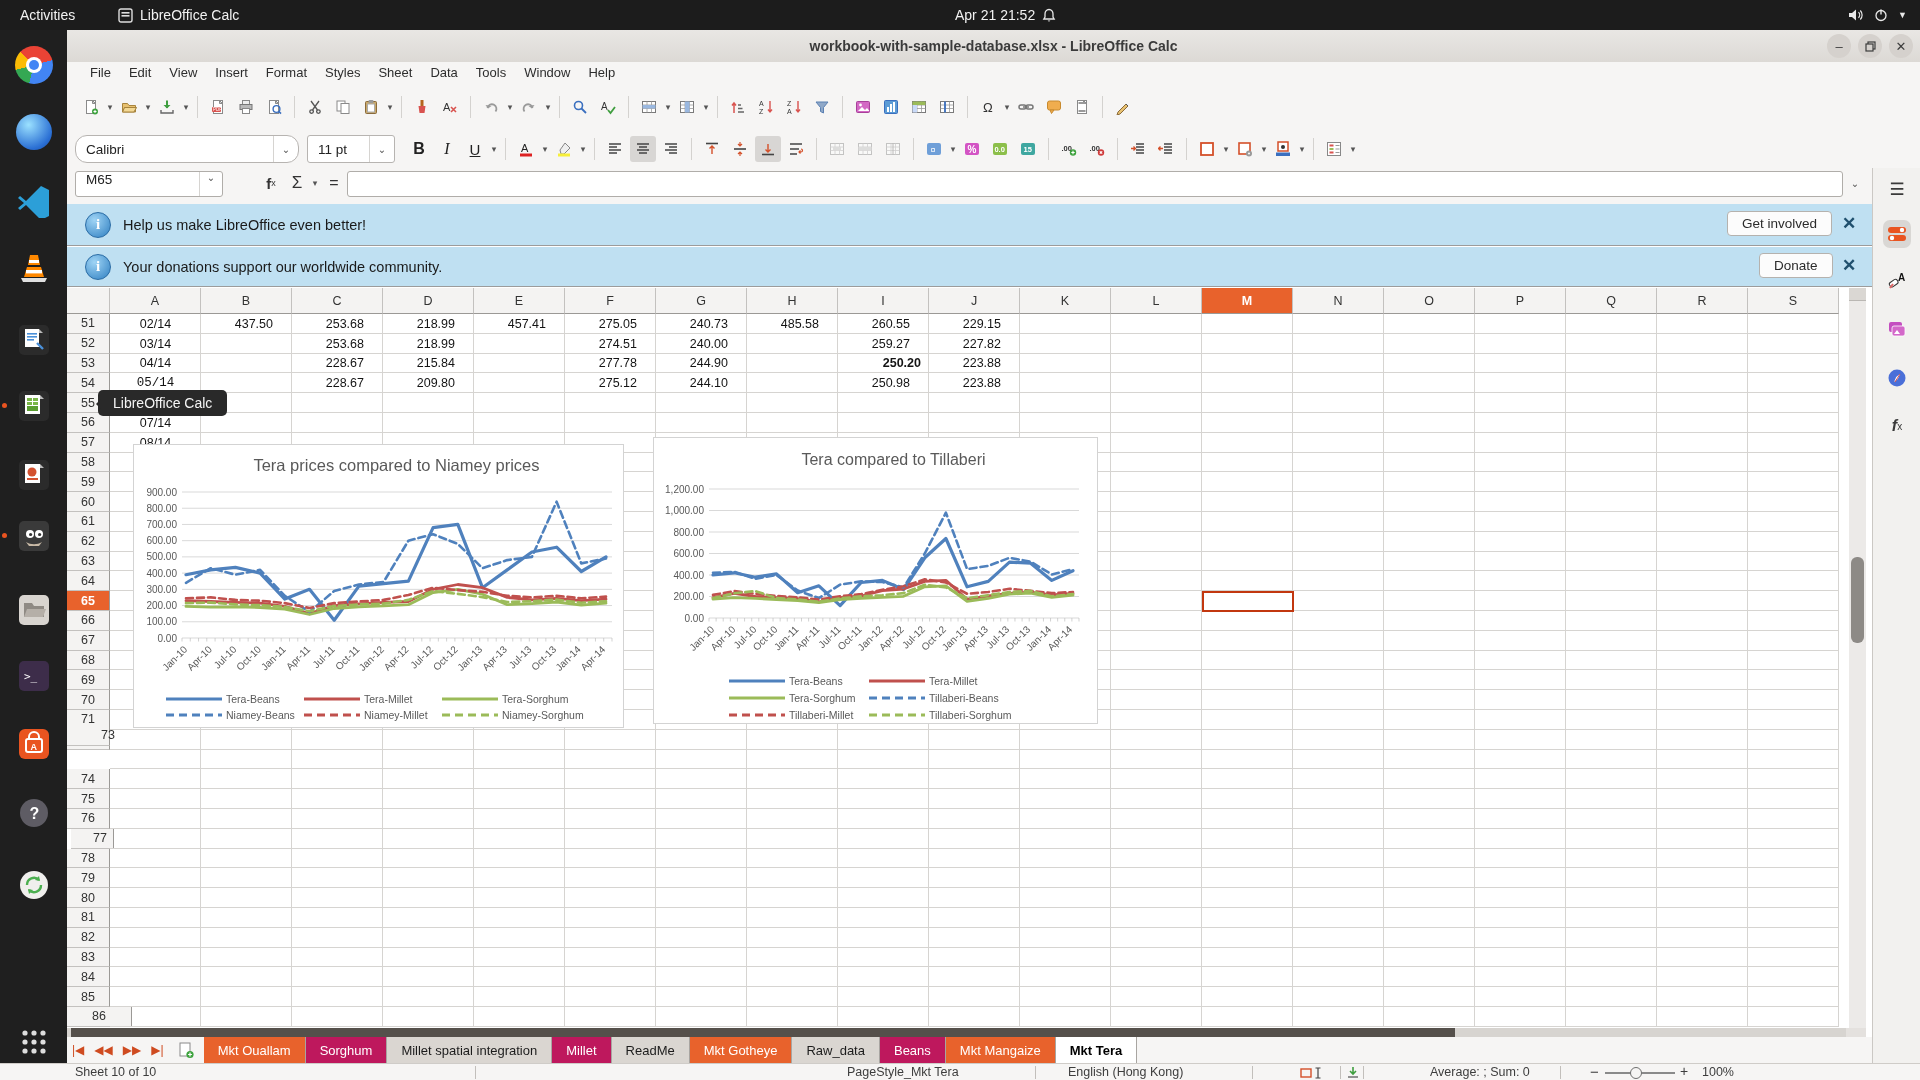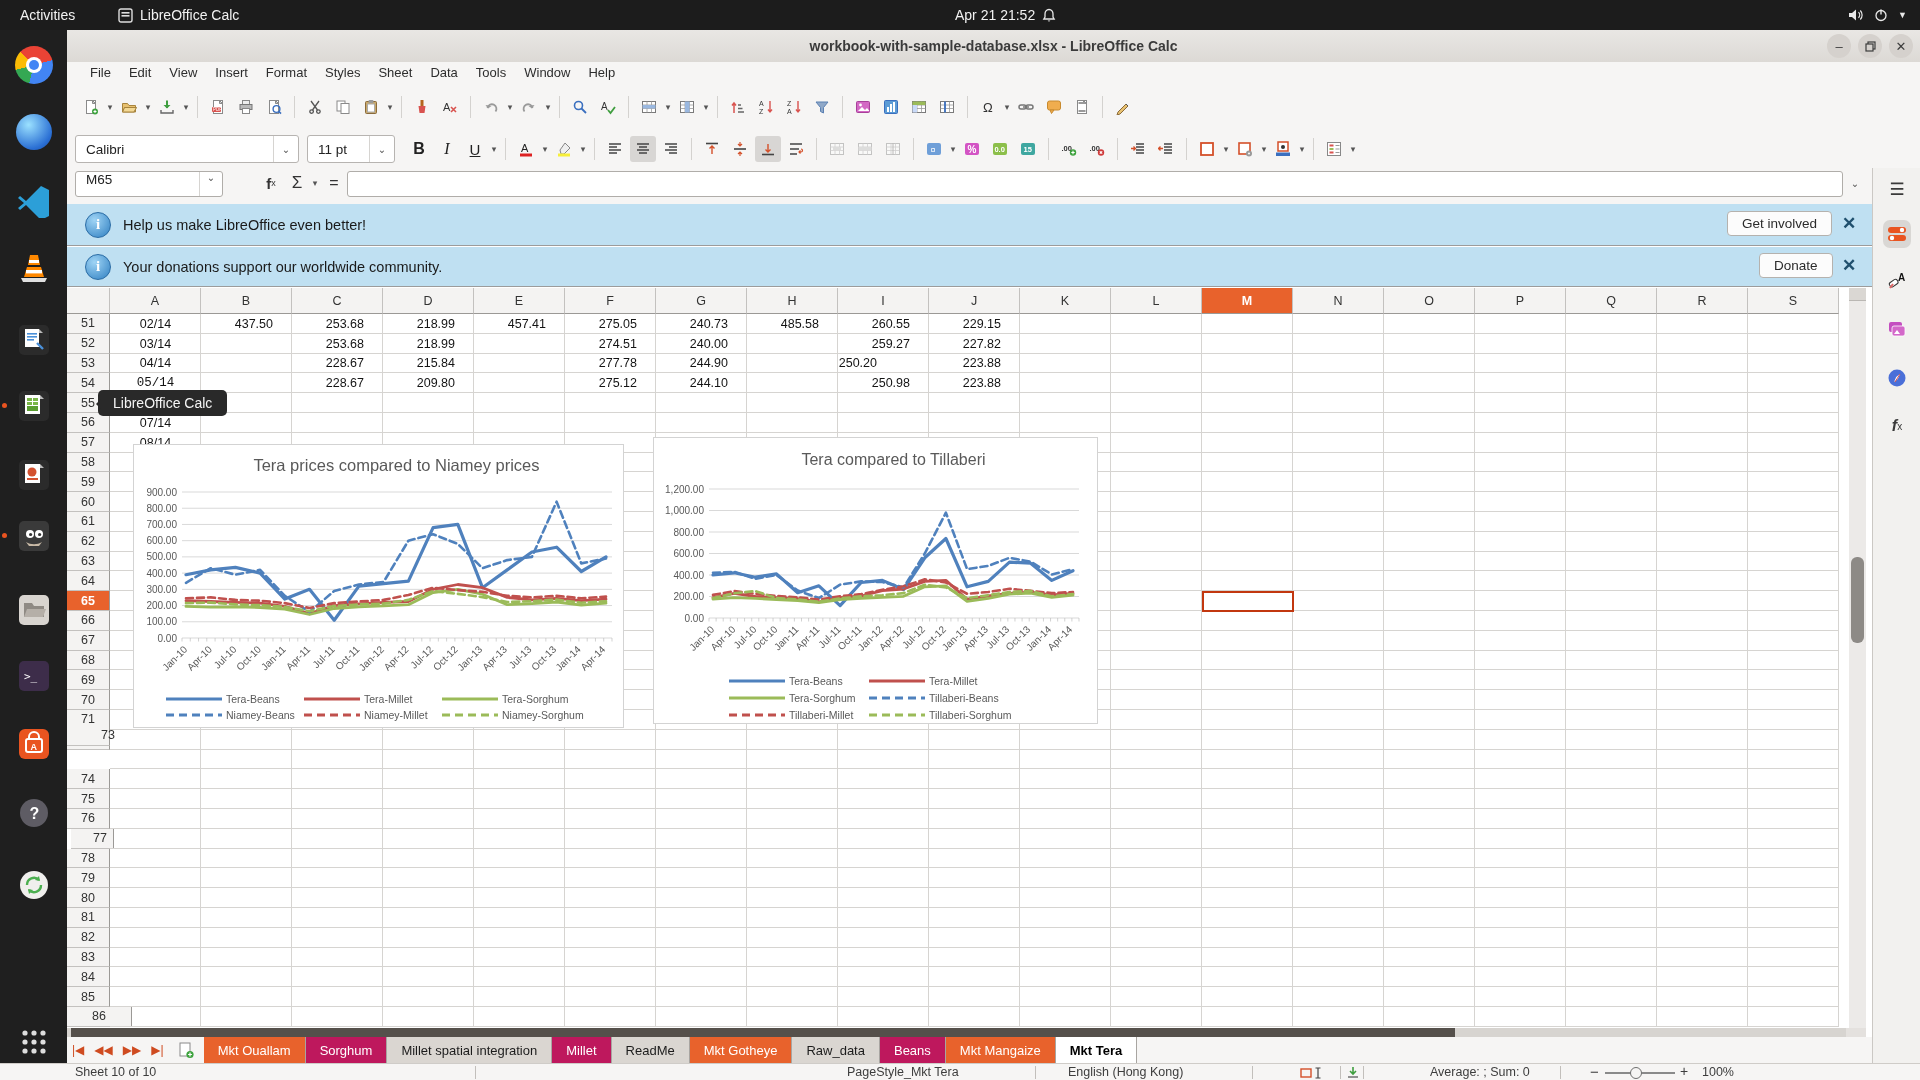--- a/index.html
+++ b/index.html
@@ -488,21 +488,21 @@
     </div>
     <div class="tsep"></div>
     <div class="tbi">
       <svg width="16" height="16" viewBox="0 0 16 16">
         <path d="M3 13L11 5l2 2-8 8-3 1z" fill="#e8c170" stroke="#8a6a3a"></path>
         <path d="M11 5l2 2" stroke="#555"></path>
       </svg>
     </div>
   </div>
 <div id="toolbar-fmt" class="abs">
-    <div class="combo" style="width: 222px;">
+    <div class="combo" style="width: 222px; border-radius: 12px;">
       <span class="cv">Calibri</span>
       <span class="ca">⌄</span>
     </div>
     <div class="combo" style="width: 86px; margin-left: 8px; margin-right: 10px;">
       <span class="cv">11 pt</span>
       <span class="ca">⌄</span>
     </div>
     <div class="tbi">
       <b style="font-size:16px;color:#222;">B</b>
     </div>
@@ -791,21 +791,21 @@
     <div class="cell num" style="left:316px;top:45.8px;width:91px;height:19.8px;">218.99</div>
     <div class="cell num" style="left:498px;top:45.8px;width:91px;height:19.8px;">274.51</div>
     <div class="cell num" style="left:589px;top:45.8px;width:91px;height:19.8px;">240.00</div>
     <div class="cell num" style="left:771px;top:45.8px;width:91px;height:19.8px;">259.27</div>
     <div class="cell num" style="left:862px;top:45.8px;width:91px;height:19.8px;">227.82</div>
     <div class="cell ctr" style="left:43px;top:65.6px;width:91px;height:19.8px;">04/14</div>
     <div class="cell num" style="left:225px;top:65.6px;width:91px;height:19.8px;">228.67</div>
     <div class="cell num" style="left:316px;top:65.6px;width:91px;height:19.8px;">215.84</div>
     <div class="cell num" style="left:498px;top:65.6px;width:91px;height:19.8px;">277.78</div>
     <div class="cell num" style="left:589px;top:65.6px;width:91px;height:19.8px;">244.90</div>
-    <div class="cell num" style="left:738px;top:65.6px;width:91px;height:19.8px;">250.20</div>
+    <div class="cell num" style="left:782px;top:65.6px;width:91px;height:19.8px;font-weight:bold;">250.20</div>
     <div class="cell num" style="left:862px;top:65.6px;width:91px;height:19.8px;">223.88</div>
     <div class="cell ctr" style="left:43px;top:85.4px;width:91px;height:19.8px;font-family:Liberation Mono, monospace;">05/14</div>
     <div class="cell num" style="left:225px;top:85.4px;width:91px;height:19.8px;">228.67</div>
     <div class="cell num" style="left:316px;top:85.4px;width:91px;height:19.8px;">209.80</div>
     <div class="cell num" style="left:498px;top:85.4px;width:91px;height:19.8px;">275.12</div>
     <div class="cell num" style="left:589px;top:85.4px;width:91px;height:19.8px;">244.10</div>
     <div class="cell num" style="left:771px;top:85.4px;width:91px;height:19.8px;">250.98</div>
     <div class="cell num" style="left:862px;top:85.4px;width:91px;height:19.8px;">223.88</div>
     <div class="cell ctr" style="left:43px;top:105.2px;width:91px;height:19.8px;">06/14</div>
     <div class="cell ctr" style="left:43px;top:125px;width:91px;height:19.8px;">07/14</div>

